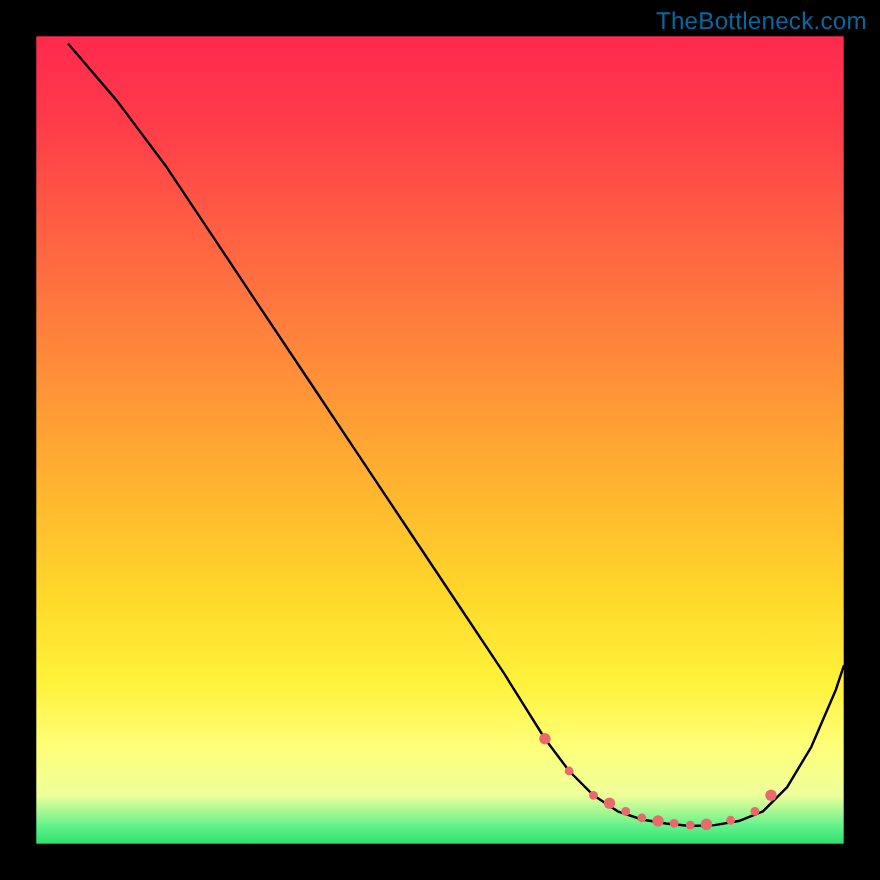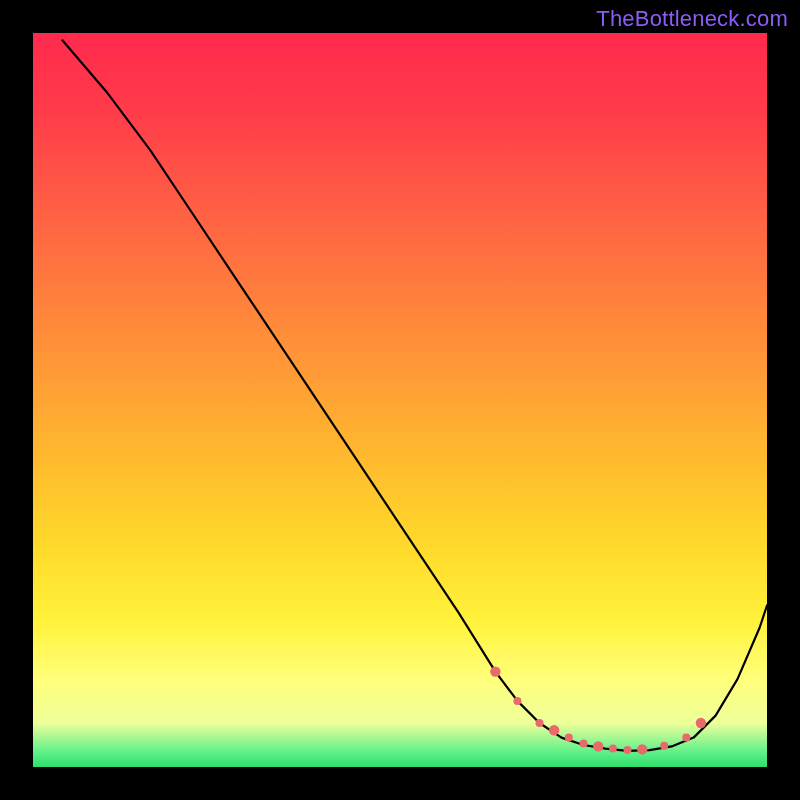--- a/index.html
+++ b/index.html
@@ -40,21 +40,21 @@
       #eeff9a 94%,
       #5ef08a 98%,
       #2ee06a 100%
     );
   }
   .watermark {
     position: absolute;
     top: 6px;
     right: 12px;
     font-size: 22px;
-    color: #8b5cf6;
+    color: #0369a1;
     font-weight: 500;
     letter-spacing: 0.2px;
     user-select: none;
   }
   svg.curve {
     position: absolute;
     left: 0;
     top: 0;
     width: 734px;
     height: 734px;

